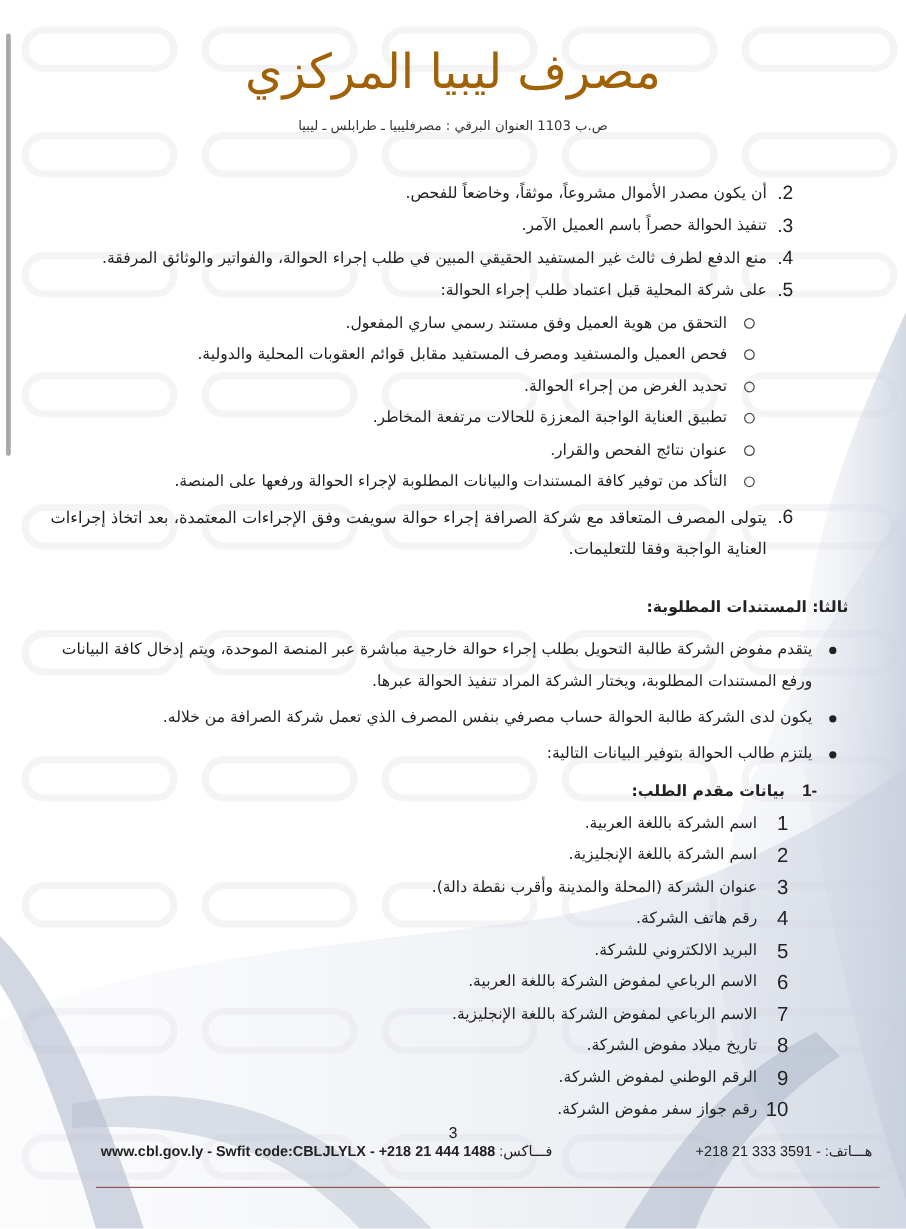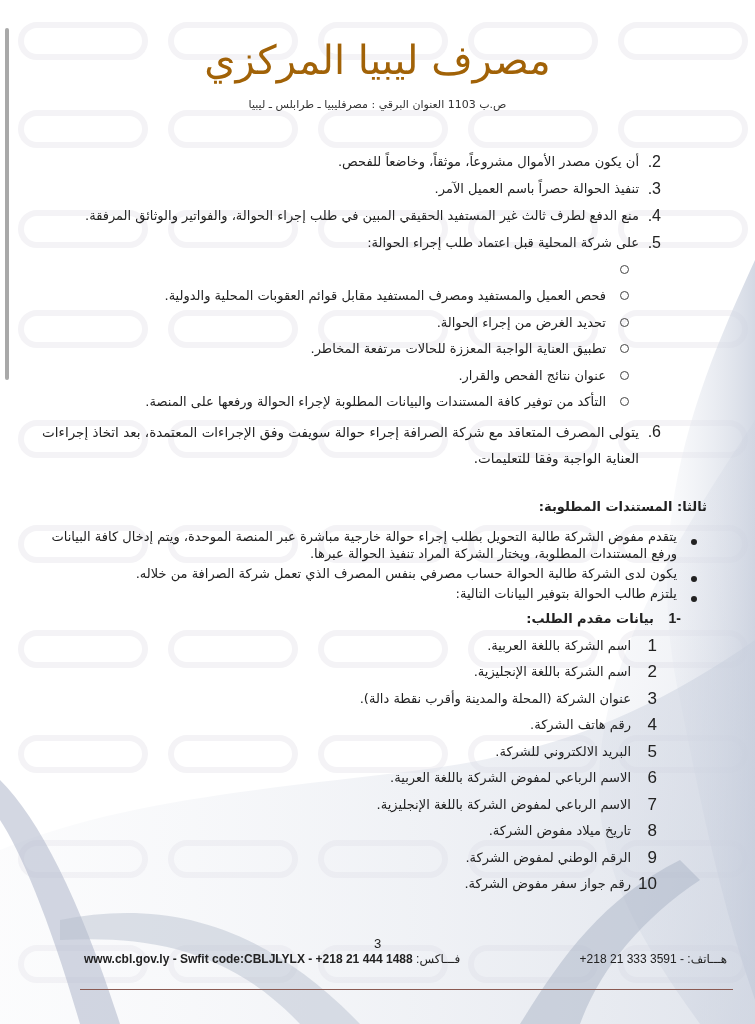--- a/index.html
+++ b/index.html
@@ -29,21 +29,21 @@
   .num-item { display: flex; align-items: flex-start; padding-right: 46px; }
   .num-item .n { width: 22px; flex: none; font-family: "Liberation Sans", sans-serif; font-size: 16px; color: #222; }
   .sub-list { padding-right: 78px; }
   .sub-item { display: flex; align-items: center; height: 26.5px; }
   .circle { width: 7px; height: 7px; border: 1px solid #444; border-radius: 50%; margin-left: 14px; flex: none; }
   .item6 { margin-top: 4px; line-height: 26px; }
   .item6 .txt { font-size: 13.5px; }
 
   .section-title { margin-top: 22px; font-weight: bold; font-size: 13px; padding-right: 0; }
   .bullets { padding-right: 10px; margin-top: 8px; }
-  .bullet { display: flex; align-items: flex-start; line-height: 17px; margin-bottom: 3px; }
+  .bullet { display: flex; align-items: flex-start; line-height: 27px; margin-bottom: 3px; }
   .dot { width: 6px; height: 6px; background: #222; border-radius: 50%; margin-left: 14px; margin-top: 11px; flex: none; }
   .sub-head { padding-right: 26px; font-weight: bold; margin-top: 0; }
   .sub-head .n { font-family: "Liberation Sans", sans-serif; font-size: 14px; margin-left: 10px; }
   .data-list { padding-right: 50px; }
   .data-item { display: flex; align-items: center; height: 26.5px; }
   .data-item .n { width: 26px; flex: none; font-family: "Liberation Sans", sans-serif; font-size: 17px; }
 
   .page-num { position: absolute; top: 936px; left: 0; right: 0; text-align: center; font-family: "Liberation Sans", sans-serif; font-size: 13px; }
   .footer-line { position: absolute; top: 989px; left: 80px; right: 22px; height: 1px; background: #8a5a52; }
   .footer { position: absolute; top: 952px; left: 84px; right: 28px; font-family: "Liberation Sans", sans-serif; font-size: 12px; display: flex; justify-content: space-between; color: #222; }
@@ -165,20 +165,21 @@
       <span>منع الدفع لطرف ثالث غير المستفيد الحقيقي المبين في طلب إجراء الحوالة، والفواتير والوثائق المرفقة.</span>
     </div>
     <div class="num-item">
       <span class="n">5.</span>
       <span>على شركة المحلية قبل اعتماد طلب إجراء الحوالة:</span>
     </div>
 
     <div class="sub-list">
       <div class="sub-item">
           <span class="circle"></span>
+          <span>التحقق من هوية العميل وفق مستند رسمي ساري المفعول.</span>
         </div>
       <div class="sub-item">
           <span class="circle"></span>
           <span>فحص العميل والمستفيد ومصرف المستفيد مقابل قوائم العقوبات المحلية والدولية.</span>
         </div>
       <div class="sub-item">
           <span class="circle"></span>
           <span>تحديد الغرض من إجراء الحوالة.</span>
         </div>
       <div class="sub-item">

